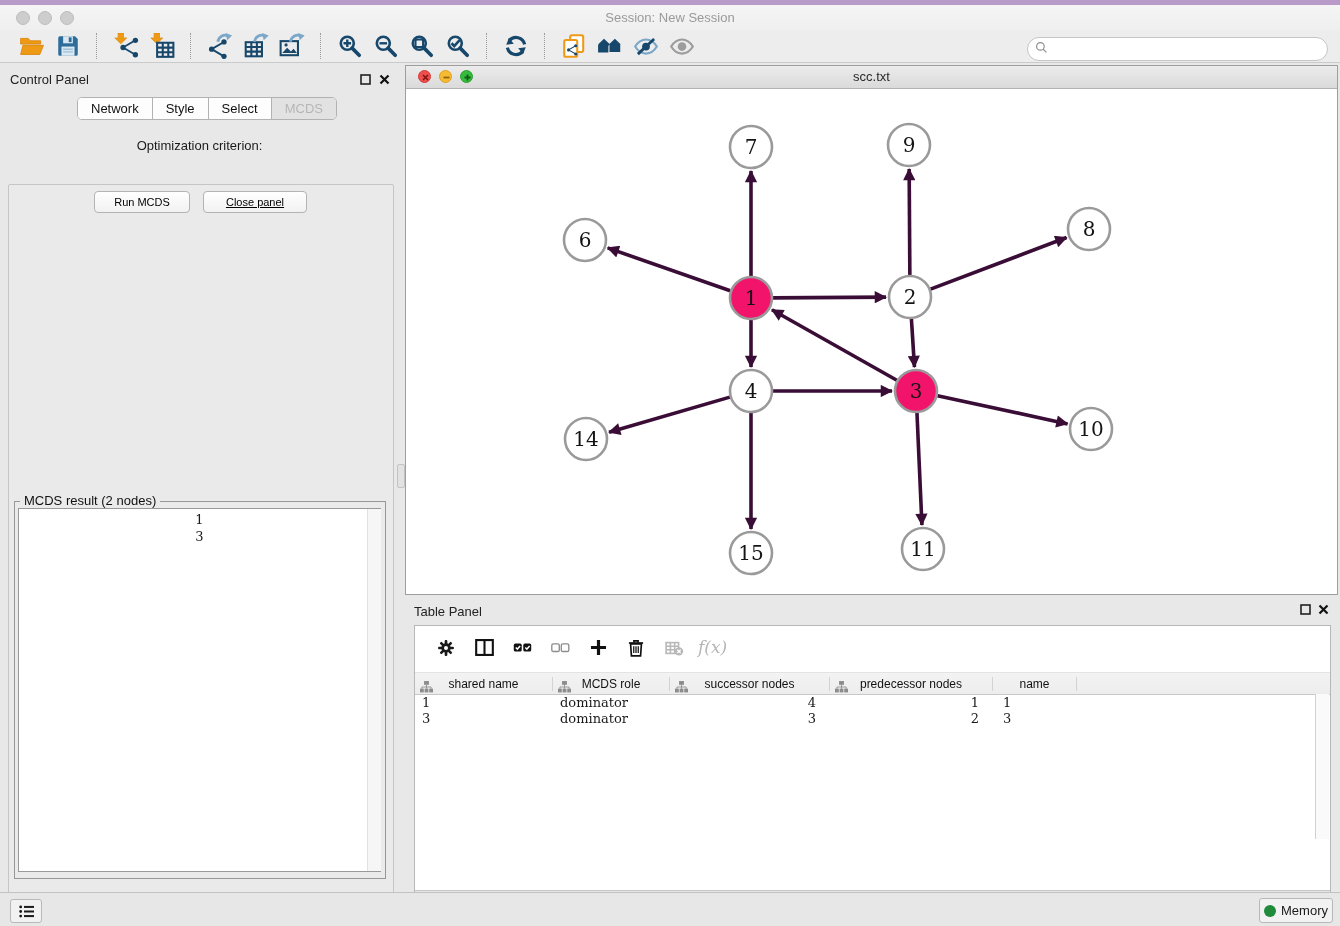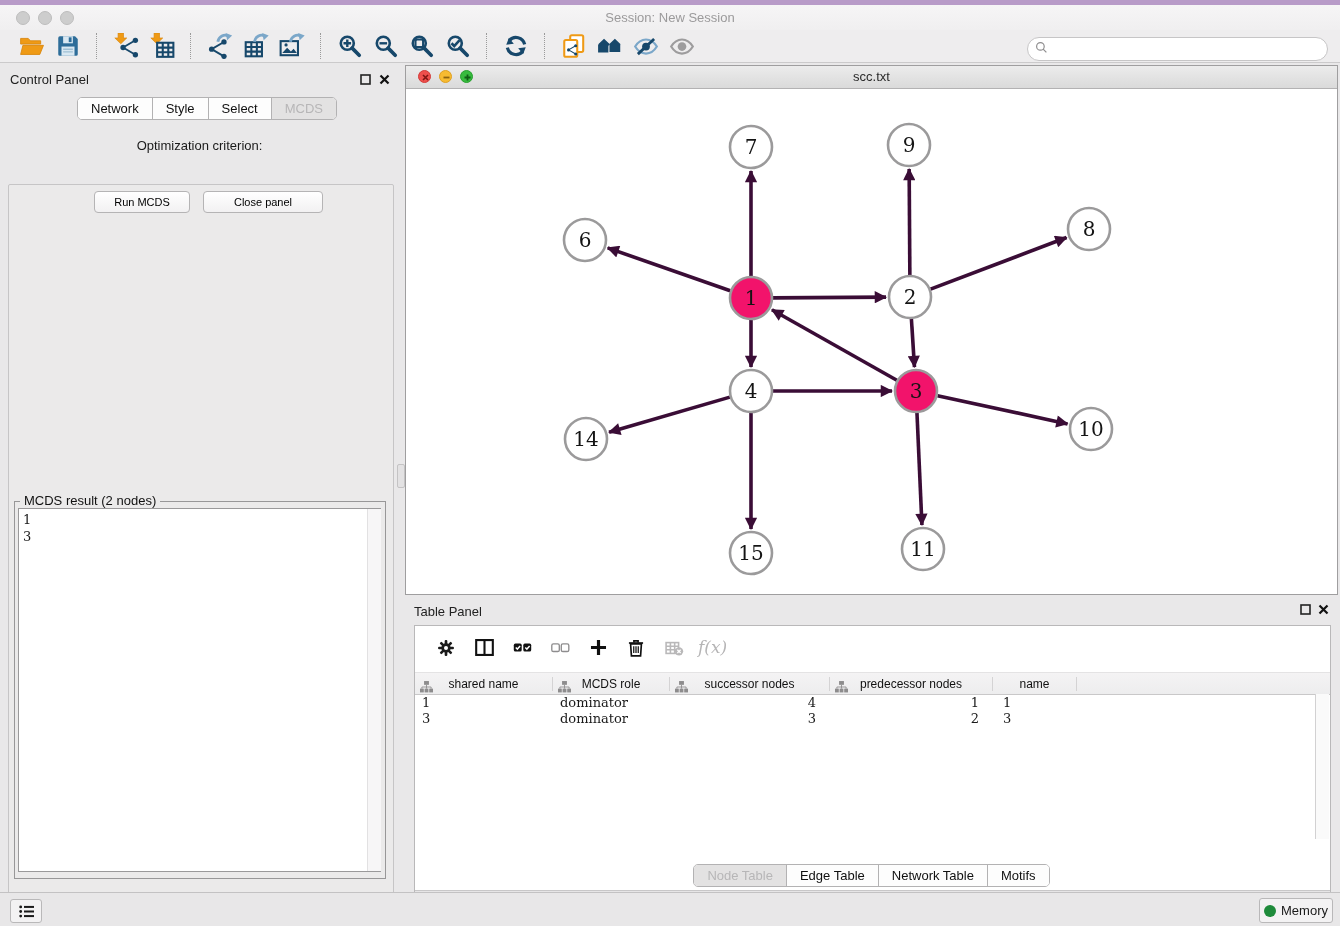--- a/index.html
+++ b/index.html
@@ -33,21 +33,21 @@
   .cp{left:2px;top:66px;width:395px;height:822px;}
   .cp-box{left:6px;top:118px;width:384px;height:760px;background:#ebeaea;border:1px solid #c6c5c6;border-radius:2px;}
   .btn{background:linear-gradient(#ffffff,#f2f1f2);border:1px solid #b5b4b5;border-radius:4px;
        font-size:11px;padding:2px 14px;height:22px;box-sizing:border-box;cursor:default;}
   .dropdown{background:#fff;border:1px solid #b5b4b5;border-radius:4px;height:23px;display:flex;
             align-items:center;padding:0 8px;box-sizing:border-box;font-size:13px;}
   .spinner{margin-left:auto;display:flex;flex-direction:column;gap:2px;}
   .spinner i{width:0;height:0;border-left:4px solid transparent;border-right:4px solid transparent;display:block;}
   .spin-up{border-bottom:5px solid #555;}
   .spin-dn{border-top:5px solid #555;}
-  .groupbox{border:1px solid #989798;}
+  .groupbox{border:1px solid #989798;text-align:center;}
   .groupbox-legend{background:#ebeaea;padding:0 4px;font-size:13px;color:#111;}
   .result-area{background:#fff;border:1px solid #9a999a;font-family:"DejaVu Serif",serif;font-size:13px;line-height:17px;
                padding:2px 4px;box-sizing:border-box;}
   .result-scroll{background:#f7f6f7;border-left:1px solid #e2e1e2;}
   
   .net-win{left:405px;top:65px;width:933px;height:530px;border:1px solid #9f9e9f;background:#fff;box-sizing:border-box;}
   .net-title{height:22px;background:linear-gradient(#ececec,#dadada);border-bottom:1px solid #b3b2b3;position:relative;}
   .net-title .t{text-align:center;line-height:22px;font-size:13px;color:#2a2a2a;}
   .stoplight{position:absolute;top:4px;width:13px;height:13px;border-radius:50%;box-sizing:border-box;}
   
@@ -300,21 +300,21 @@
         <span class="seg-btn">Style</span>
         <span class="seg-btn">Select</span>
         <span class="seg-btn seg-selected">MCDS</span>
       </div>
   </div>
 
   <div class="abs" style="left:0;top:72px;width:395px;text-align:center;">Optimization criterion:</div>
 
 
   <button class="btn abs" style="left:92px;top:125px;width:96px;">Run MCDS</button>
-  <button class="btn abs" style="left:201px;top:125px;width:120px;">Close panel</button>
+  <button class="btn abs" style="left:201px;top:125px;width:104px;text-decoration:underline;">Close panel</button>
 
   <div class="abs groupbox" style="left:12px;top:435px;width:370px;height:376px;">
     <span class="abs groupbox-legend" style="left:5px;top:-9px;">MCDS result (2 nodes)</span>
     <div class="abs result-area" style="left:3px;top:6px;width:363px;height:364px;" id="mcds-result">
         <div>1</div>
         <div>3</div>
       </div>
     <div class="abs result-scroll" style="left:352px;top:7px;width:13px;height:362px;"></div>
   </div>
 </div>
@@ -528,28 +528,20 @@
           <div class="td" style="width: 117px; text-align: left;">dominator</div>
           <div class="td" style="width: 160px; text-align: right;">3</div>
           <div class="td" style="width: 163px; text-align: right;">2</div>
           <div class="td" style="width: 84px; text-align: left; padding-left: 10px;">3</div>
         </div>
       </div>
     <div class="abs tbl-scroll" style="right:1px;top:68px;width:13px;height:145px;"></div>
     <div class="abs tp-bottom-strip" style="left:0;bottom:0;width:100%;height:14px;"></div>
   </div>
 
-  <div class="abs" style="left:0;top:267px;width:933px;display:flex;justify-content:center;">
-    <div class="seg" id="tp-tabs">
-        <span class="seg-btn seg-selected">Node Table</span>
-        <span class="seg-btn">Edge Table</span>
-        <span class="seg-btn">Network Table</span>
-        <span class="seg-btn">Motifs</span>
-      </div>
-  </div>
 </div>
 
 <div class="abs statusbar">
   <div class="abs status-btn" style="left:10px;top:6px;width:30px;height:22px;">
     <svg width="17" height="15" viewBox="0 0 20 18">
       <g fill="#1a1a1a">
           <circle cx="3" cy="3.5" r="1.7"></circle>
           <rect x="7" y="2.3" width="12" height="2.4"></rect>
       <circle cx="3" cy="9" r="1.7"></circle>
           <rect x="7" y="7.8" width="12" height="2.4"></rect>

